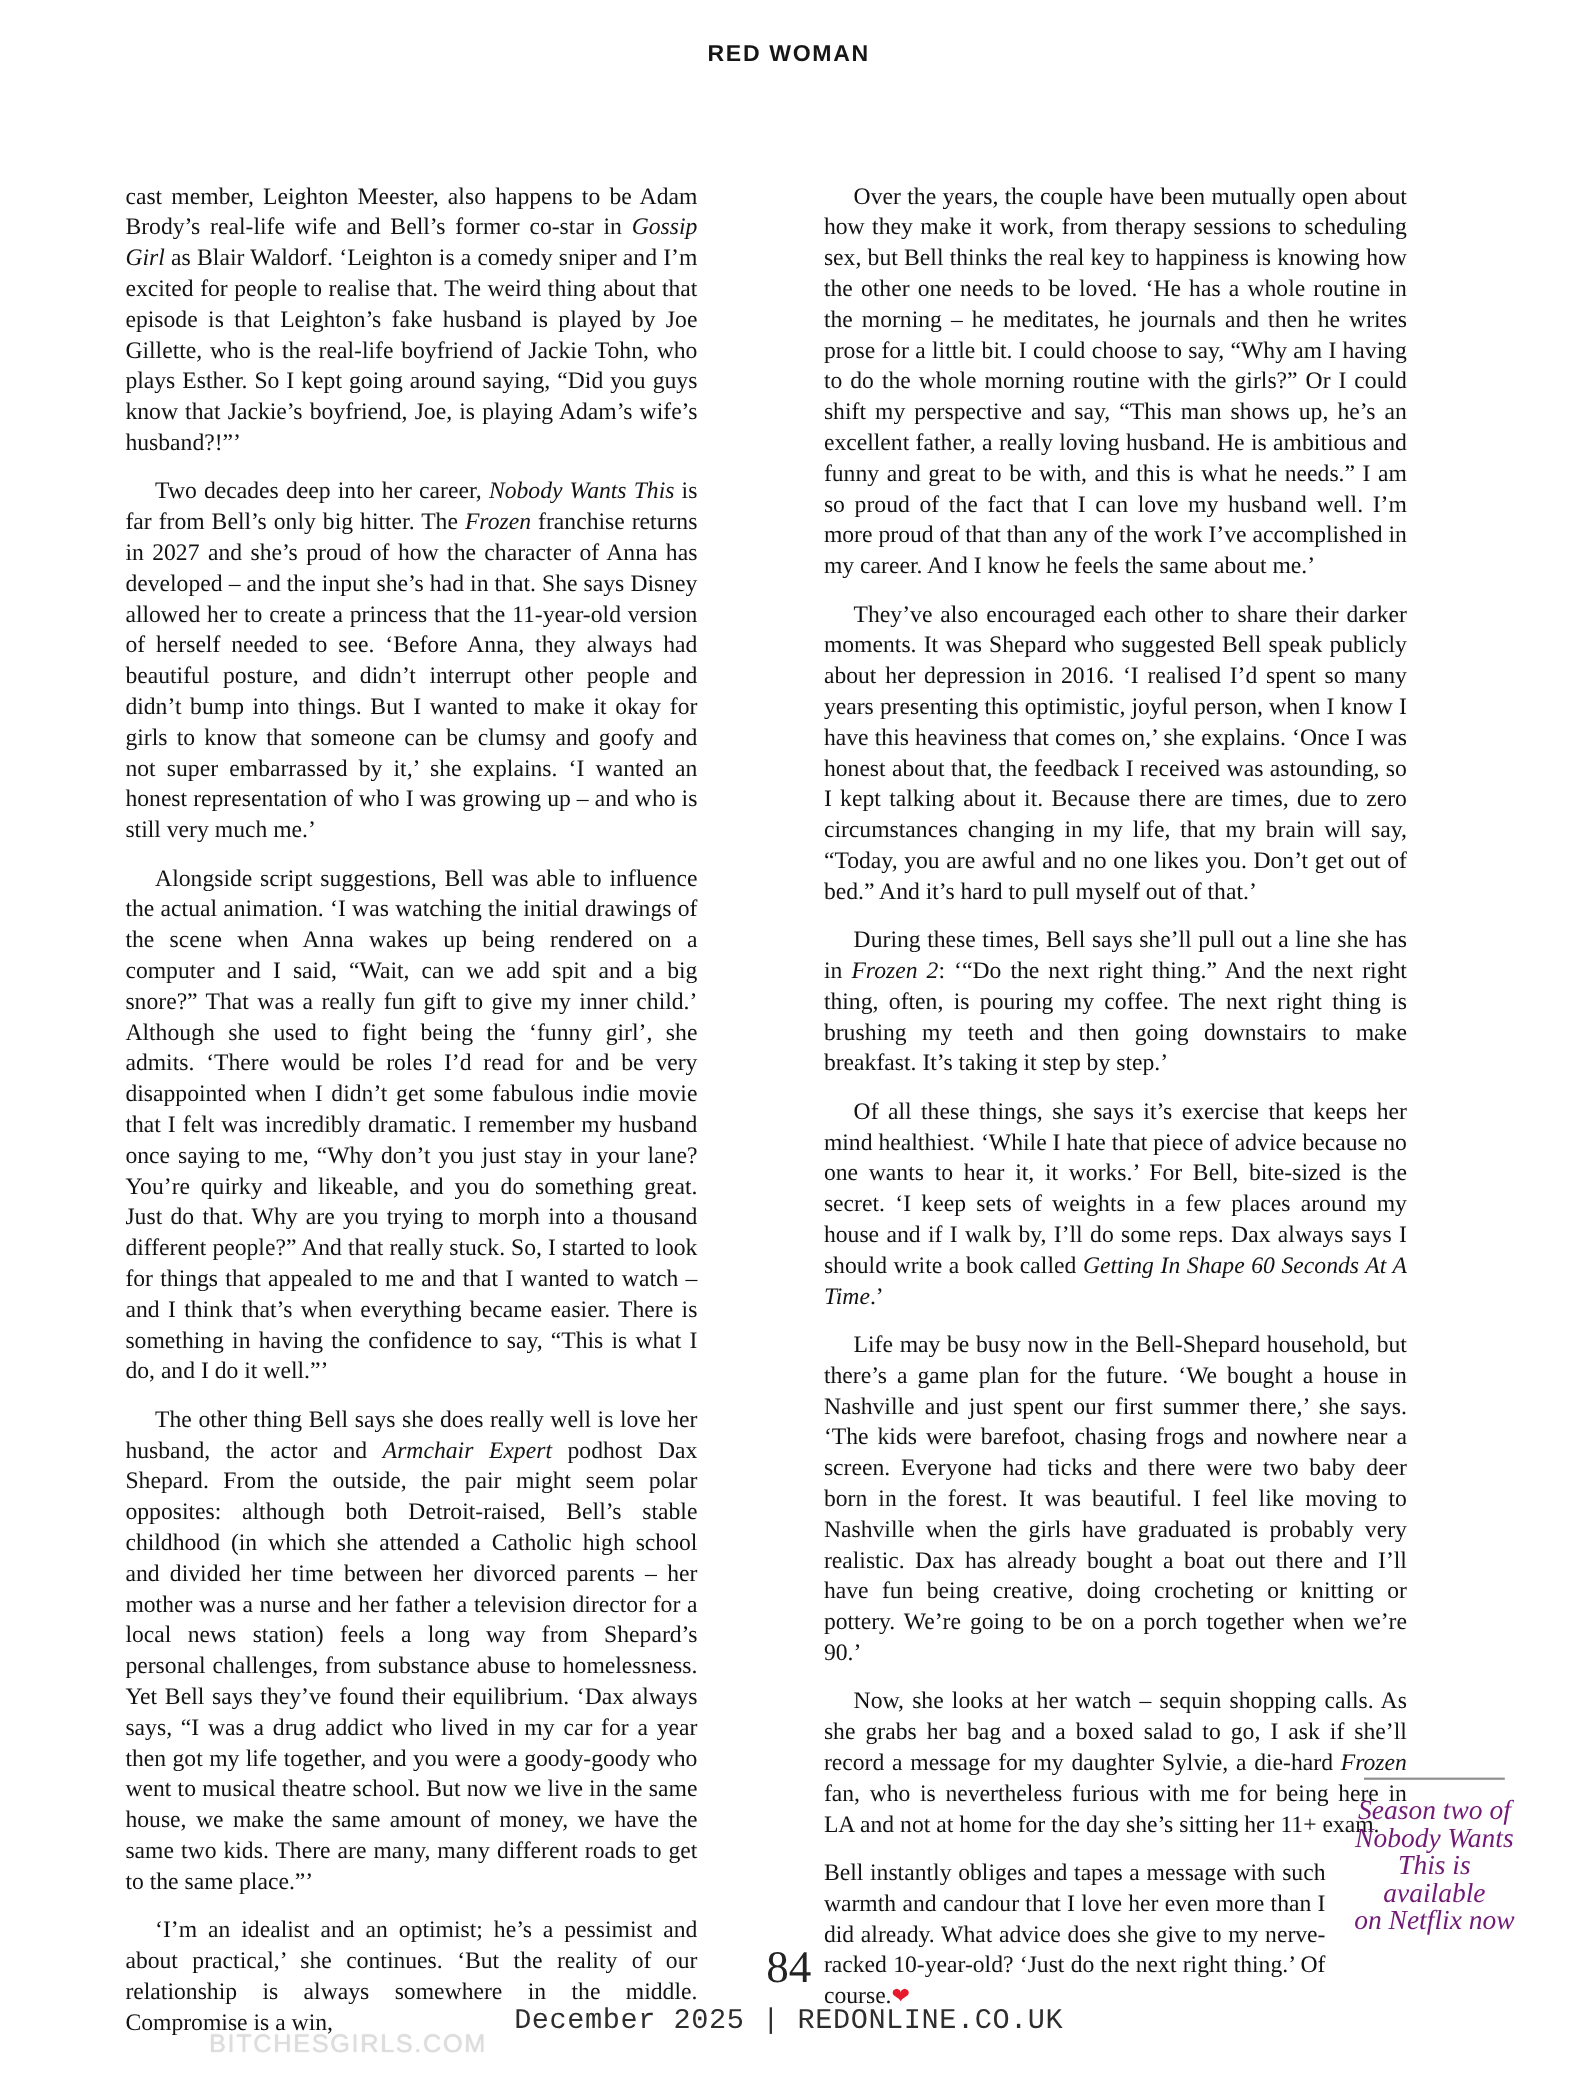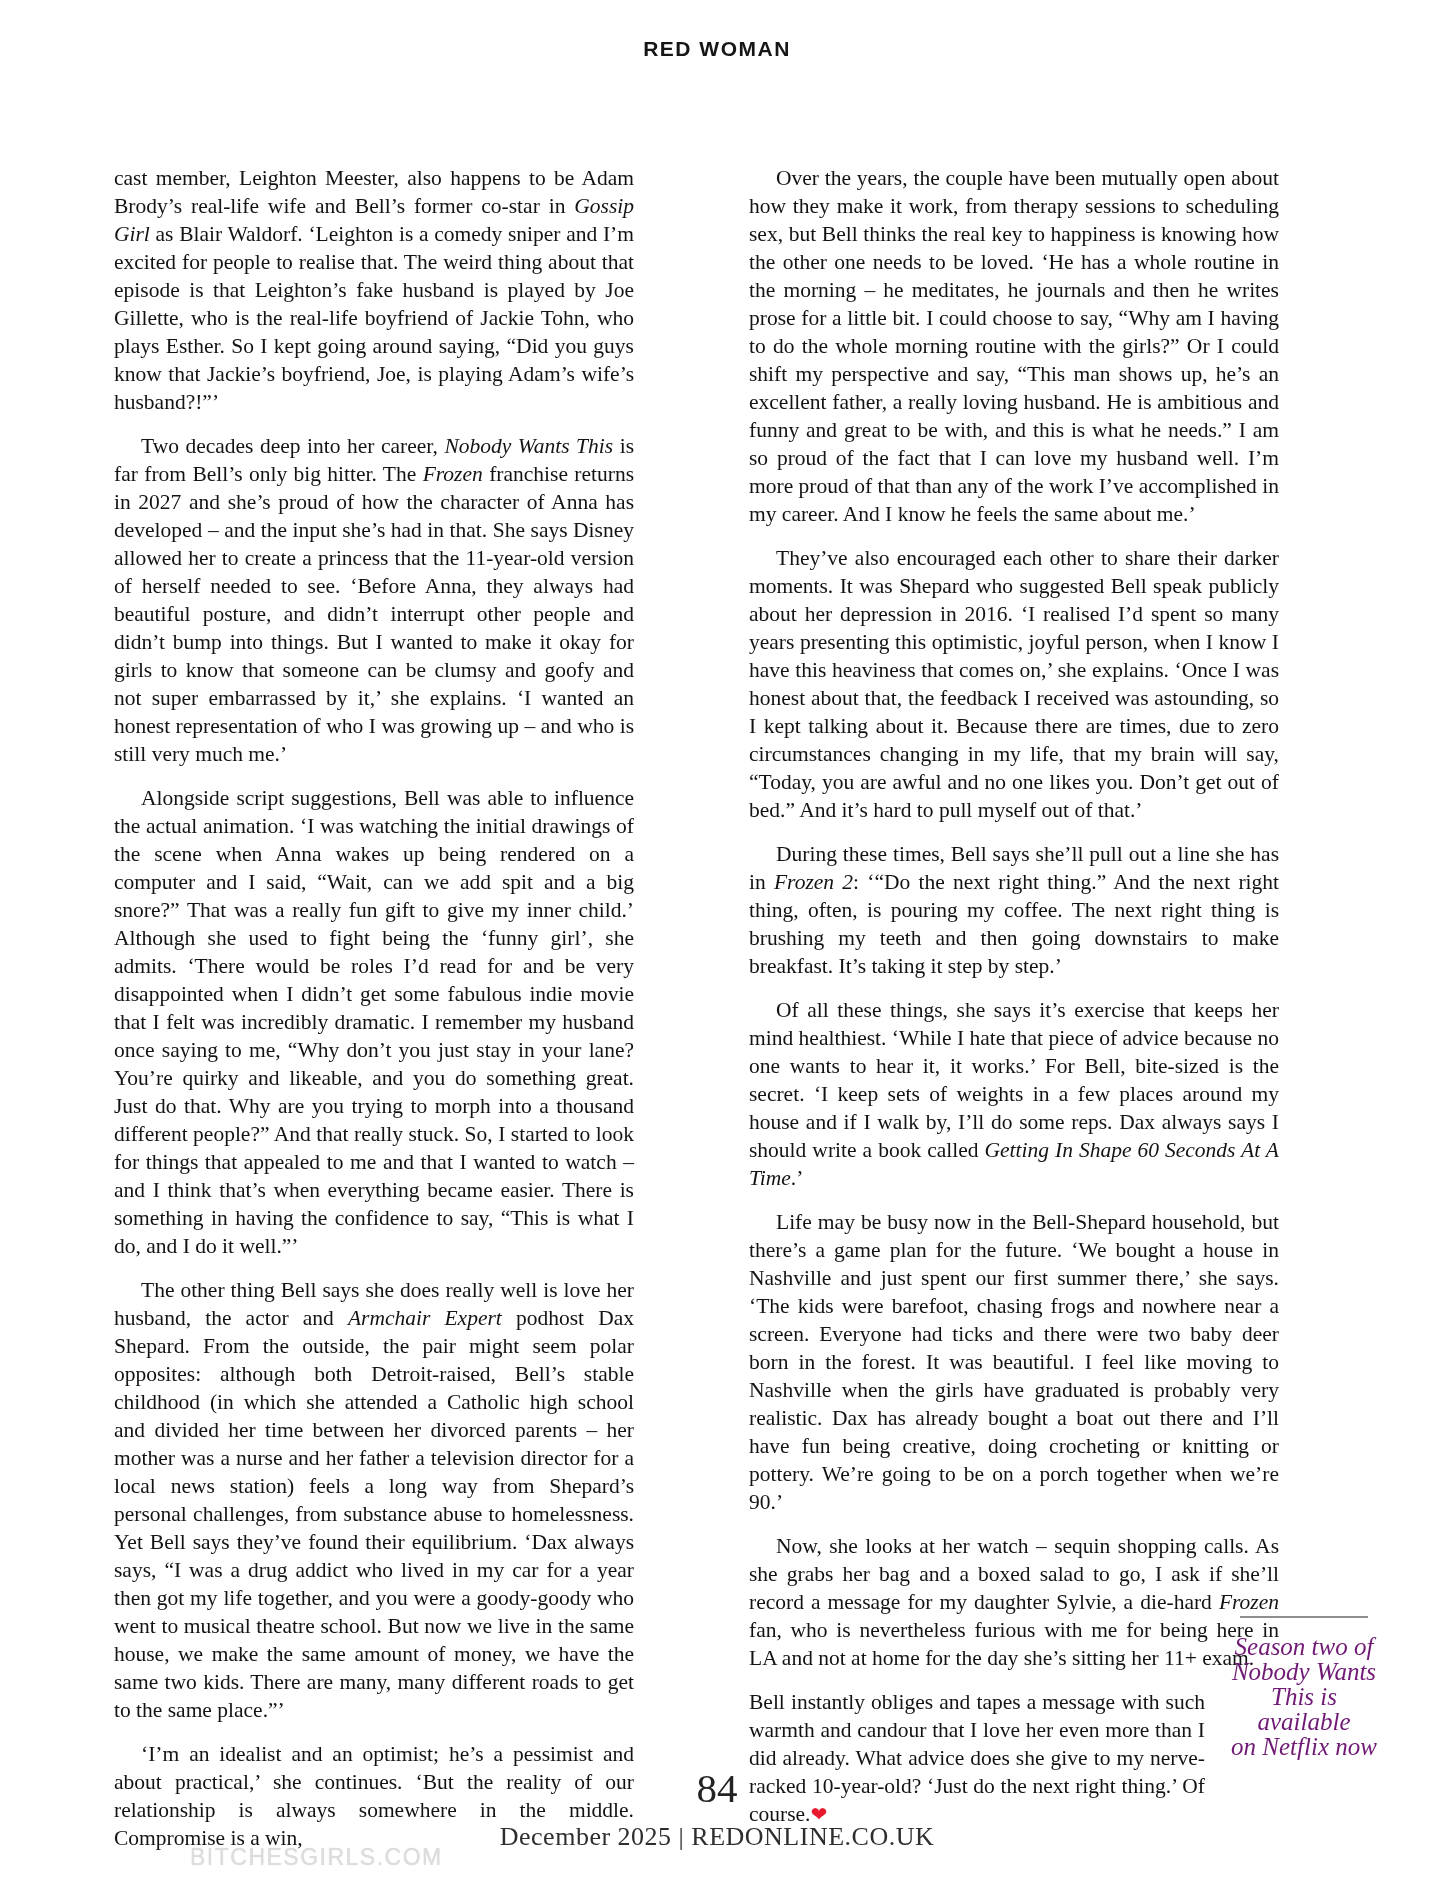--- a/index.html
+++ b/index.html
@@ -22,21 +22,21 @@
   .heart{color:#e8192c;font-family:"DejaVu Sans",sans-serif;font-size:20px;}
 
   .netflix-note{position:absolute;left:1228px;top:1616px;width:152px;text-align:center;
     font-family:"Liberation Serif",serif;font-style:italic;font-size:25px;
     line-height:25px;color:#701a75;}
   .note-rule{width:128px;height:2px;background:#8f8f8f;margin:0 auto 16px auto;}
 
   .page-number{position:absolute;top:1764px;left:0;width:100%;text-align:center;
     font-family:"Liberation Serif",serif;font-weight:400;font-size:41px;color:#232323;}
   .credit{position:absolute;top:1822px;left:0;width:100%;text-align:center;
-    font-family:Liberation Serif, serif;font-weight:300;font-size:26px;
+    font-family:Liberation Mono, monospace;font-weight:300;font-size:26px;
     letter-spacing:0.5px;color:#2e2e2e;}
 
   .watermark{position:absolute;left:190px;top:1844px;
     font-family:"Liberation Sans",sans-serif;font-weight:400;font-size:23px;
     letter-spacing:1.5px;color:#c7c7c7;opacity:0.6;text-shadow:0 0 1px #b5b5b5;}
 </style>
 </head>
 <body>
 
 <div class="page">

